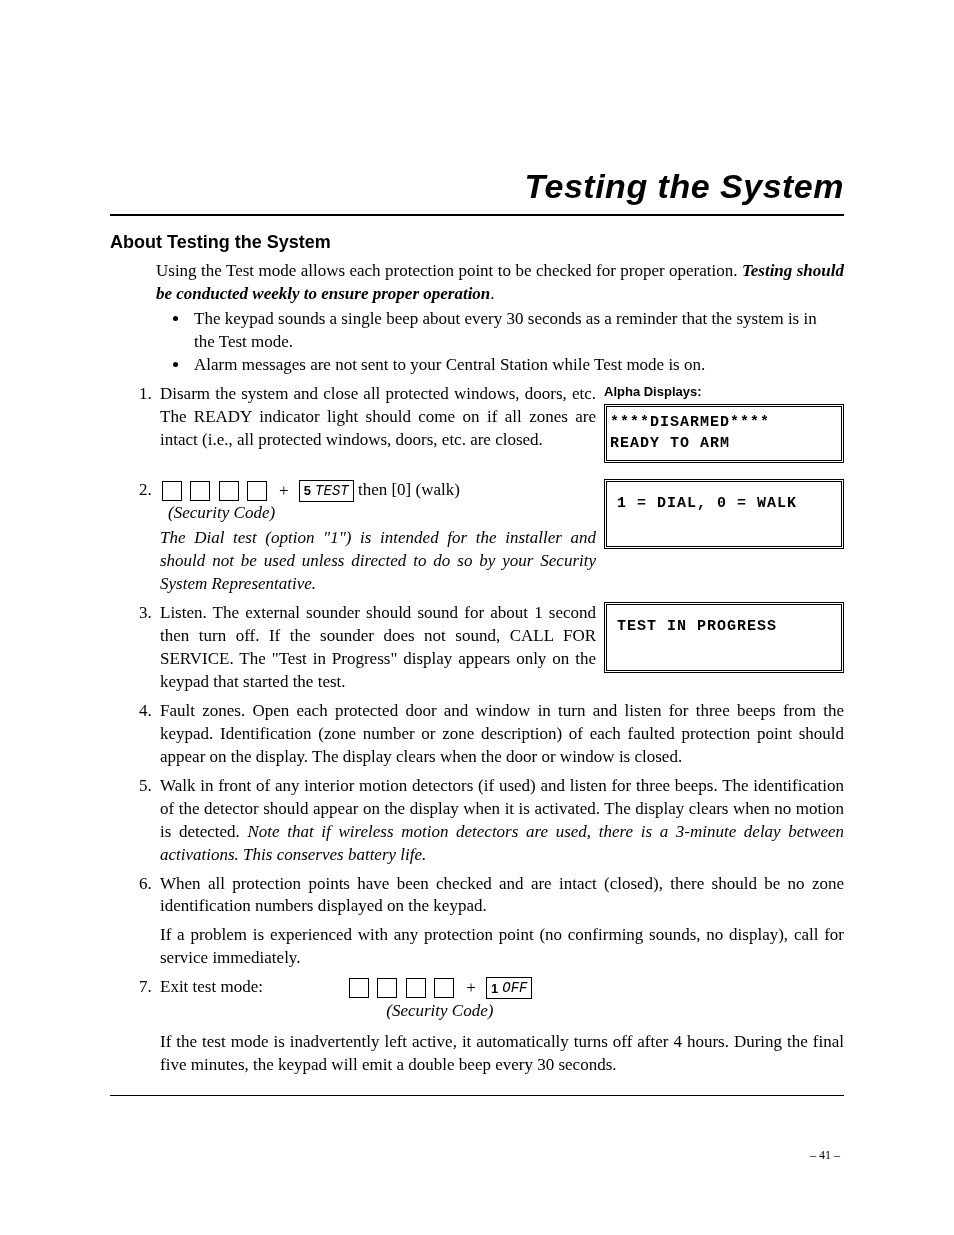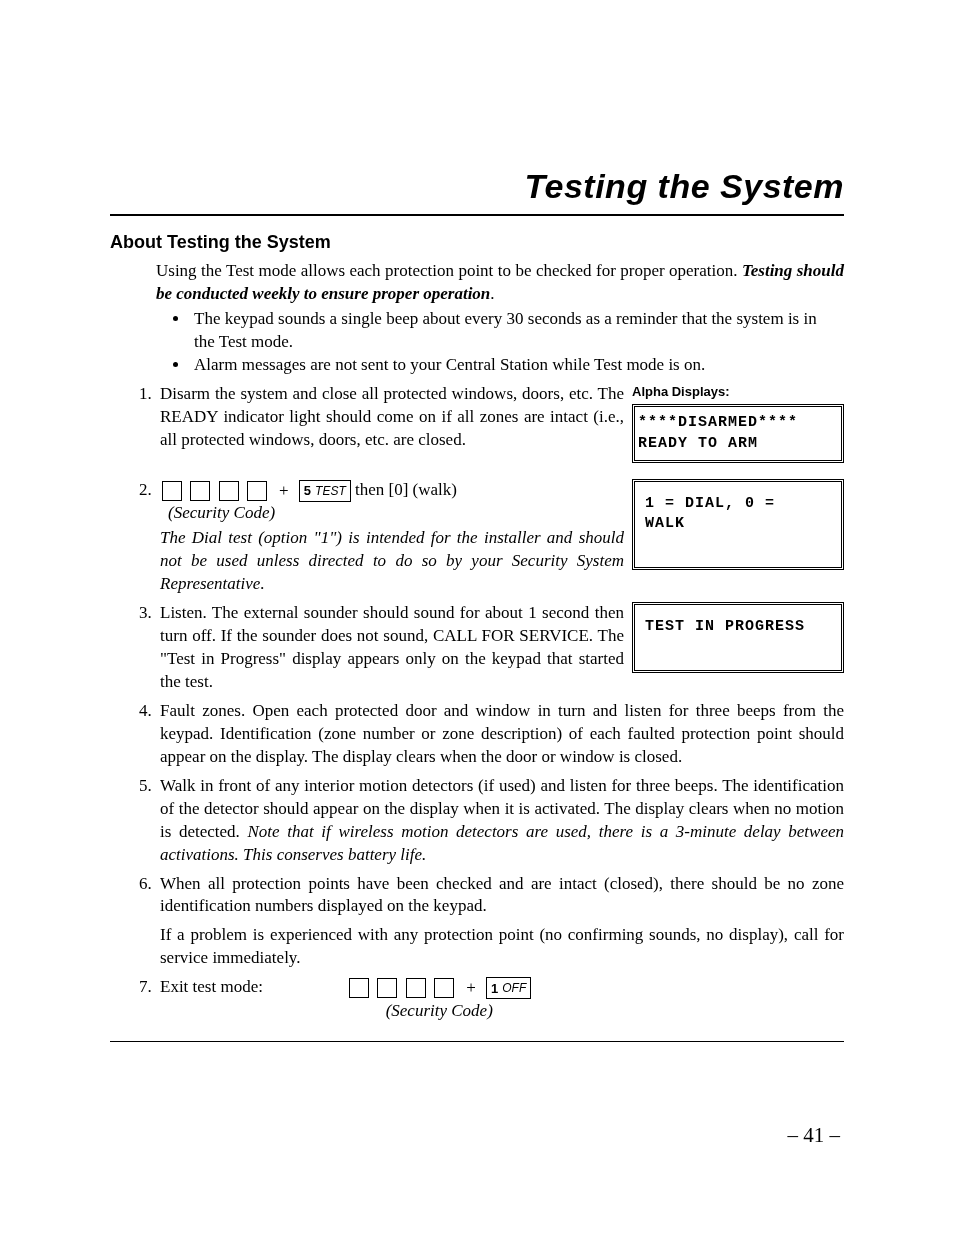--- a/index.html
+++ b/index.html
@@ -62,21 +62,21 @@
   ol.steps > li{
     margin:6px 0 6px 0;
     padding-left:4px;
     text-align:justify;
   }
   .two-col{
     display:flex;
     gap:8px;
   }
   .two-col .left{ flex:1; }
-  .two-col .right{ width:212px; }
+  .two-col .right{ width:240px; }
   .disp-label{
     font-family:Arial, Helvetica, sans-serif;
     font-weight:700;
     font-size:13px;
     margin-bottom:4px;
   }
   .lcd{
     border:3.5px double #000;
     padding:6px 3px;
     font-family:"Courier New", monospace;
@@ -100,42 +100,42 @@
     display:inline-flex;
     align-items:center;
     border:1.5px solid #000;
     padding:0 4px 0 4px;
     height:20px;
     vertical-align:middle;
     font-family:Arial, Helvetica, sans-serif;
     font-size:13px;
   }
   .keybtn .knum{ font-weight:700; margin-right:4px; }
-  .keybtn .klbl{ font-style:italic; font-family:Liberation Sans, sans-serif; font-size:12px; }
+  .keybtn .klbl{ font-style:italic; font-family:Liberation Mono, monospace; font-size:14px; }
   .plus{
     display:inline-block;
     vertical-align:middle;
     margin:0 6px;
   }
   .sec-label{
     font-family:"Times New Roman", serif;
     font-size:17px;
     text-align:center;
     font-style:italic;
   }
   .step7-keys{
     display:inline-block;
     vertical-align:top;
     margin-left:80px;
   }
   .pgnum{
     position:absolute;
-    bottom:86px;
+    bottom:72px;
     right:114px;
-    font-size:21px;
+    font-size:12px;
     margin-left:27px;
   }
 </style>
 </head>
 <body>
 
 <div class="page">
 
   <div class="title">Testing the System</div>
   <hr class="rule">
@@ -223,20 +223,21 @@
           <span class="keybox"></span>
           <span class="keybox"></span>
           <span class="keybox"></span>
           <span class="plus">+</span>
           <span class="keybtn">
             <span class="knum">1</span>
             <span class="klbl">OFF</span>
           </span>
           <div class="sec-label">(Security Code)</div>
         </span>
+        <div style="margin-top:8px;">If the test mode is inadvertently left active, it automatically turns off after 4 hours. During the final five minutes, the keypad will emit a double beep every 30 seconds.</div>
       </li>
 
     </ol>
   </div>
 
   <hr class="rule-thin">
 
   <div class="pgnum">– 41 –</div>
 </div>
 

